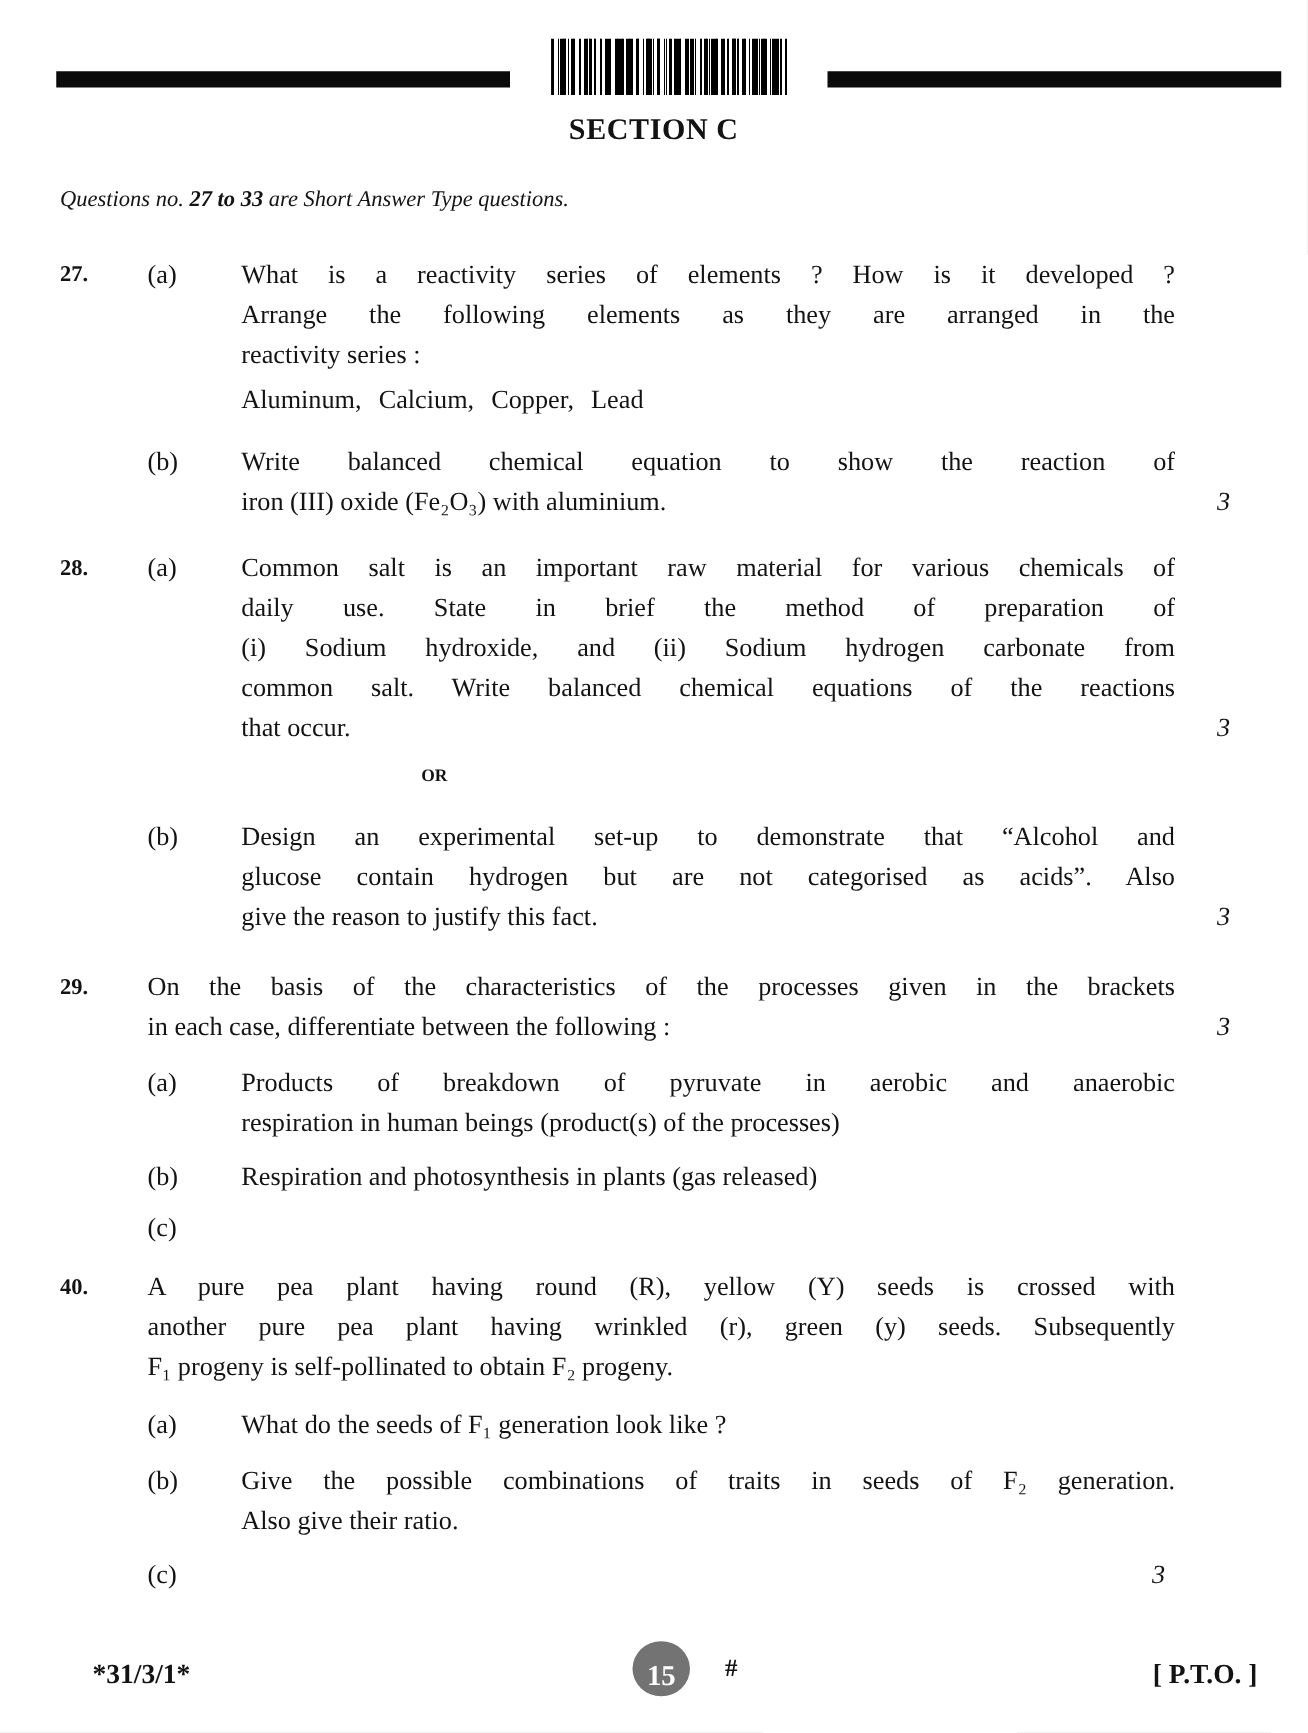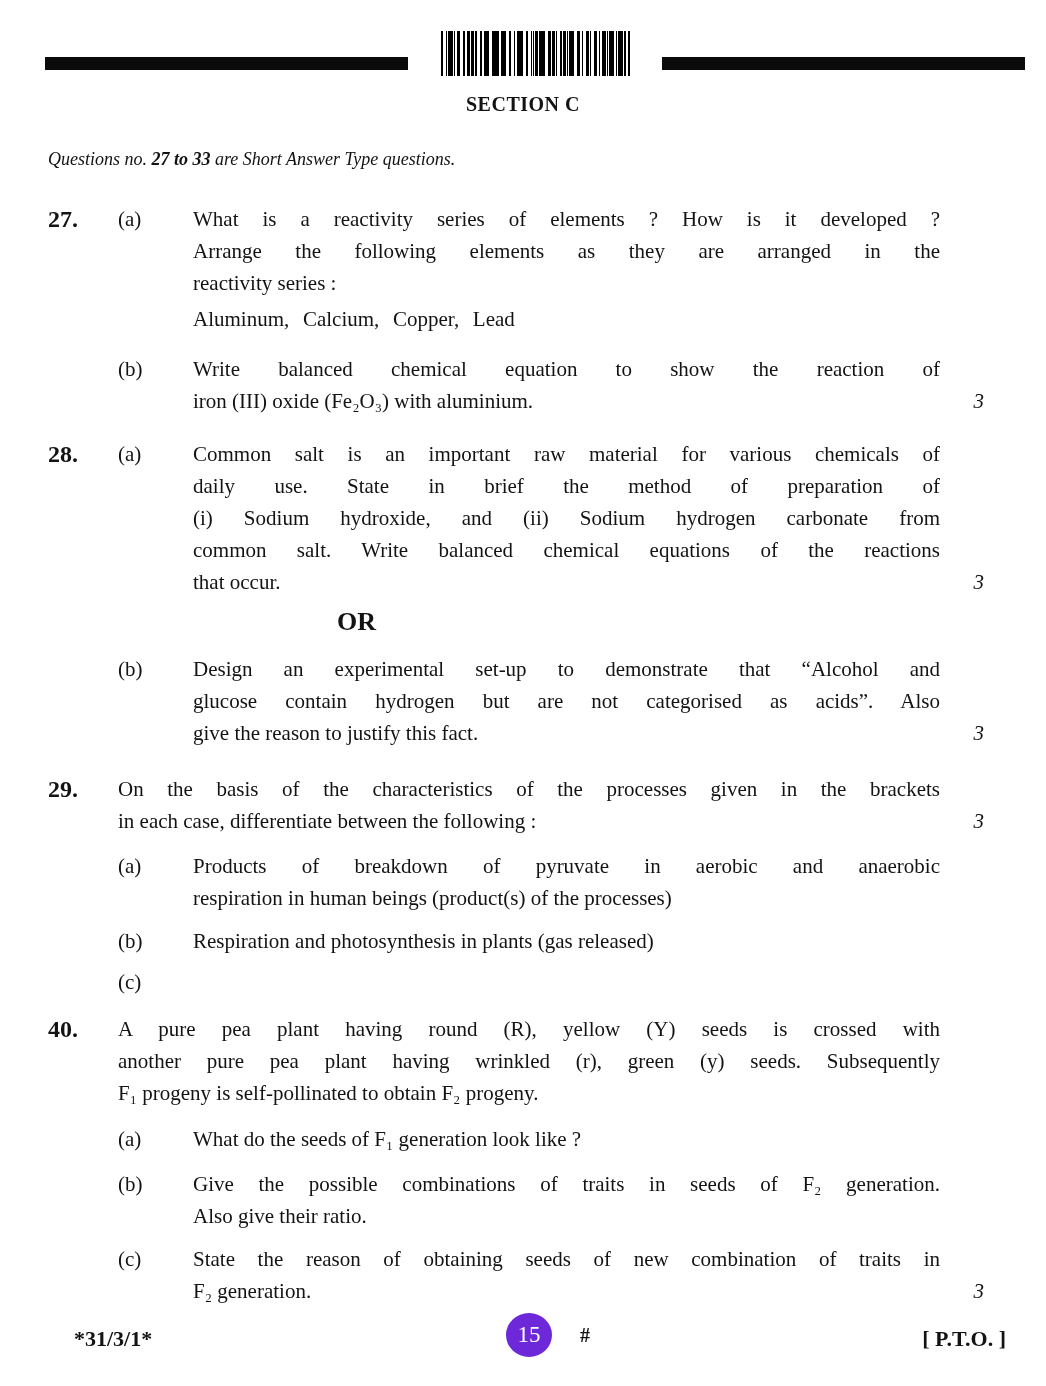--- a/index.html
+++ b/index.html
@@ -24,69 +24,69 @@
   .barcode {
     position: absolute; left: 441px; top: 31px; width: 190px; height: 45px;
     background-color: #ffffff;
     background-image:
       repeating-linear-gradient(90deg, #000 0 2px, rgba(0,0,0,0) 2px 5px, #000 5px 6px, rgba(0,0,0,0) 6px 9px, #000 9px 12px, rgba(0,0,0,0) 12px 13px, #000 13px 14px, rgba(0,0,0,0) 14px 17px),
       repeating-linear-gradient(90deg, #000 0 1px, rgba(0,0,0,0) 1px 7px, #000 7px 10px, rgba(0,0,0,0) 10px 11px, #000 11px 12px, rgba(0,0,0,0) 12px 16px, #000 16px 18px, rgba(0,0,0,0) 18px 23px);
   }
 
   .section-title {
     position: absolute; top: 88px; left: 0; width: 100%;
-    text-align: center; font-weight: bold; font-size: 20px;
+    text-align: center; font-weight: bold; font-size: 24px;
     letter-spacing: 0.5px;
   }
 
   .intro {
     position: absolute; top: 143px; left: 48px;
     font-style: italic; font-size: 18px; text-align: right;
   }
   .intro .bold-range { font-weight: bold; }
 
   
   .content { position: absolute; top: 203px; left: 48px; width: 944px; }
 
   .q { position: relative; }
-  .qnum { position: absolute; left: 0; top: 0; font-weight: bold; font-size: 24px; }
+  .qnum { position: absolute; left: 0; top: 0; font-weight: bold; font-size: 18px; }
   .qbody { margin-left: 70px; }
 
   .part { display: grid; grid-template-columns: 75px 747px 52px; }
   .pmain { display: grid; grid-template-columns: 822px 52px; }
 
   .plabel { font-size: 21px; }
   .marks { align-self: end; text-align: right; font-style: italic; padding-right: 8px; }
 
   .qline { text-align: justify; text-align-last: justify; }
   .qline.last { text-align-last: left; }
 
   .elements-line { margin-top: 4px; word-spacing: 0.4em; }
 
-  .or { font-weight: bold; font-size: 26px; margin-left: 219px; }
+  .or { font-weight: bold; font-size: 14px; margin-left: 219px; }
 
   .mt8  { margin-top: 8px; }
   .mt9  { margin-top: 9px; }
   .mt11 { margin-top: 11px; }
   .mt13 { margin-top: 13px; }
   .mt14 { margin-top: 14px; }
   .mt15 { margin-top: 15px; }
   .mt18 { margin-top: 18px; }
   .mt21 { margin-top: 21px; }
   .mt24 { margin-top: 24px; }
 
   
   .footer { position: absolute; top: 1313px; left: 48px; width: 958px; height: 50px; }
   .paper-code { position: absolute; left: 0; top: 10px; font-weight: bold; font-size: 22px; margin-left: 26px; }
   .badge-group { position: absolute; left: 458px; top: 0; display: flex; align-items: center; gap: 28px; }
   .page-badge {
     width: 46px; height: 44px; border-radius: 50%;
-    background: #6d28d9; color: #ffffff;
-    display: flex; align-items: center; justify-content: center;
-    font-weight: normal; font-size: 23px;
+    background: #737373; color: #ffffff;
+    display: flex; align-items: flex-end; justify-content: center;
+    font-weight: bold; font-size: 23px;
   }
   .hash { font-weight: bold; font-size: 20px; }
   .pto { position: absolute; right: 0; top: 10px; font-weight: bold; font-size: 22px; }
 </style>
 </head>
 <body>
 
 <div class="page">
 
   <div class="rule rule-left"></div>
@@ -223,26 +223,20 @@
           <div class="ptext">
             <div>
                 <div class="qline">Give the possible combinations of traits in seeds of F₂ generation.</div>
                 <div class="qline last">Also give their ratio.</div>
               </div>
           </div>
           <div class="marks"></div>
         </div>
         <div class="part mt11">
           <div class="plabel">(c)</div>
-          <div class="ptext">
-            <div>
-                <div class="qline">State the reason of obtaining seeds of new combination of traits in</div>
-                <div class="qline last">F₂ generation.</div>
-              </div>
-          </div>
           <div class="marks">3</div>
         </div>
       </div>
     </div>
 
   </div>
 
   <div class="footer">
     <div class="paper-code">*31/3/1*</div>
     <div class="badge-group">

